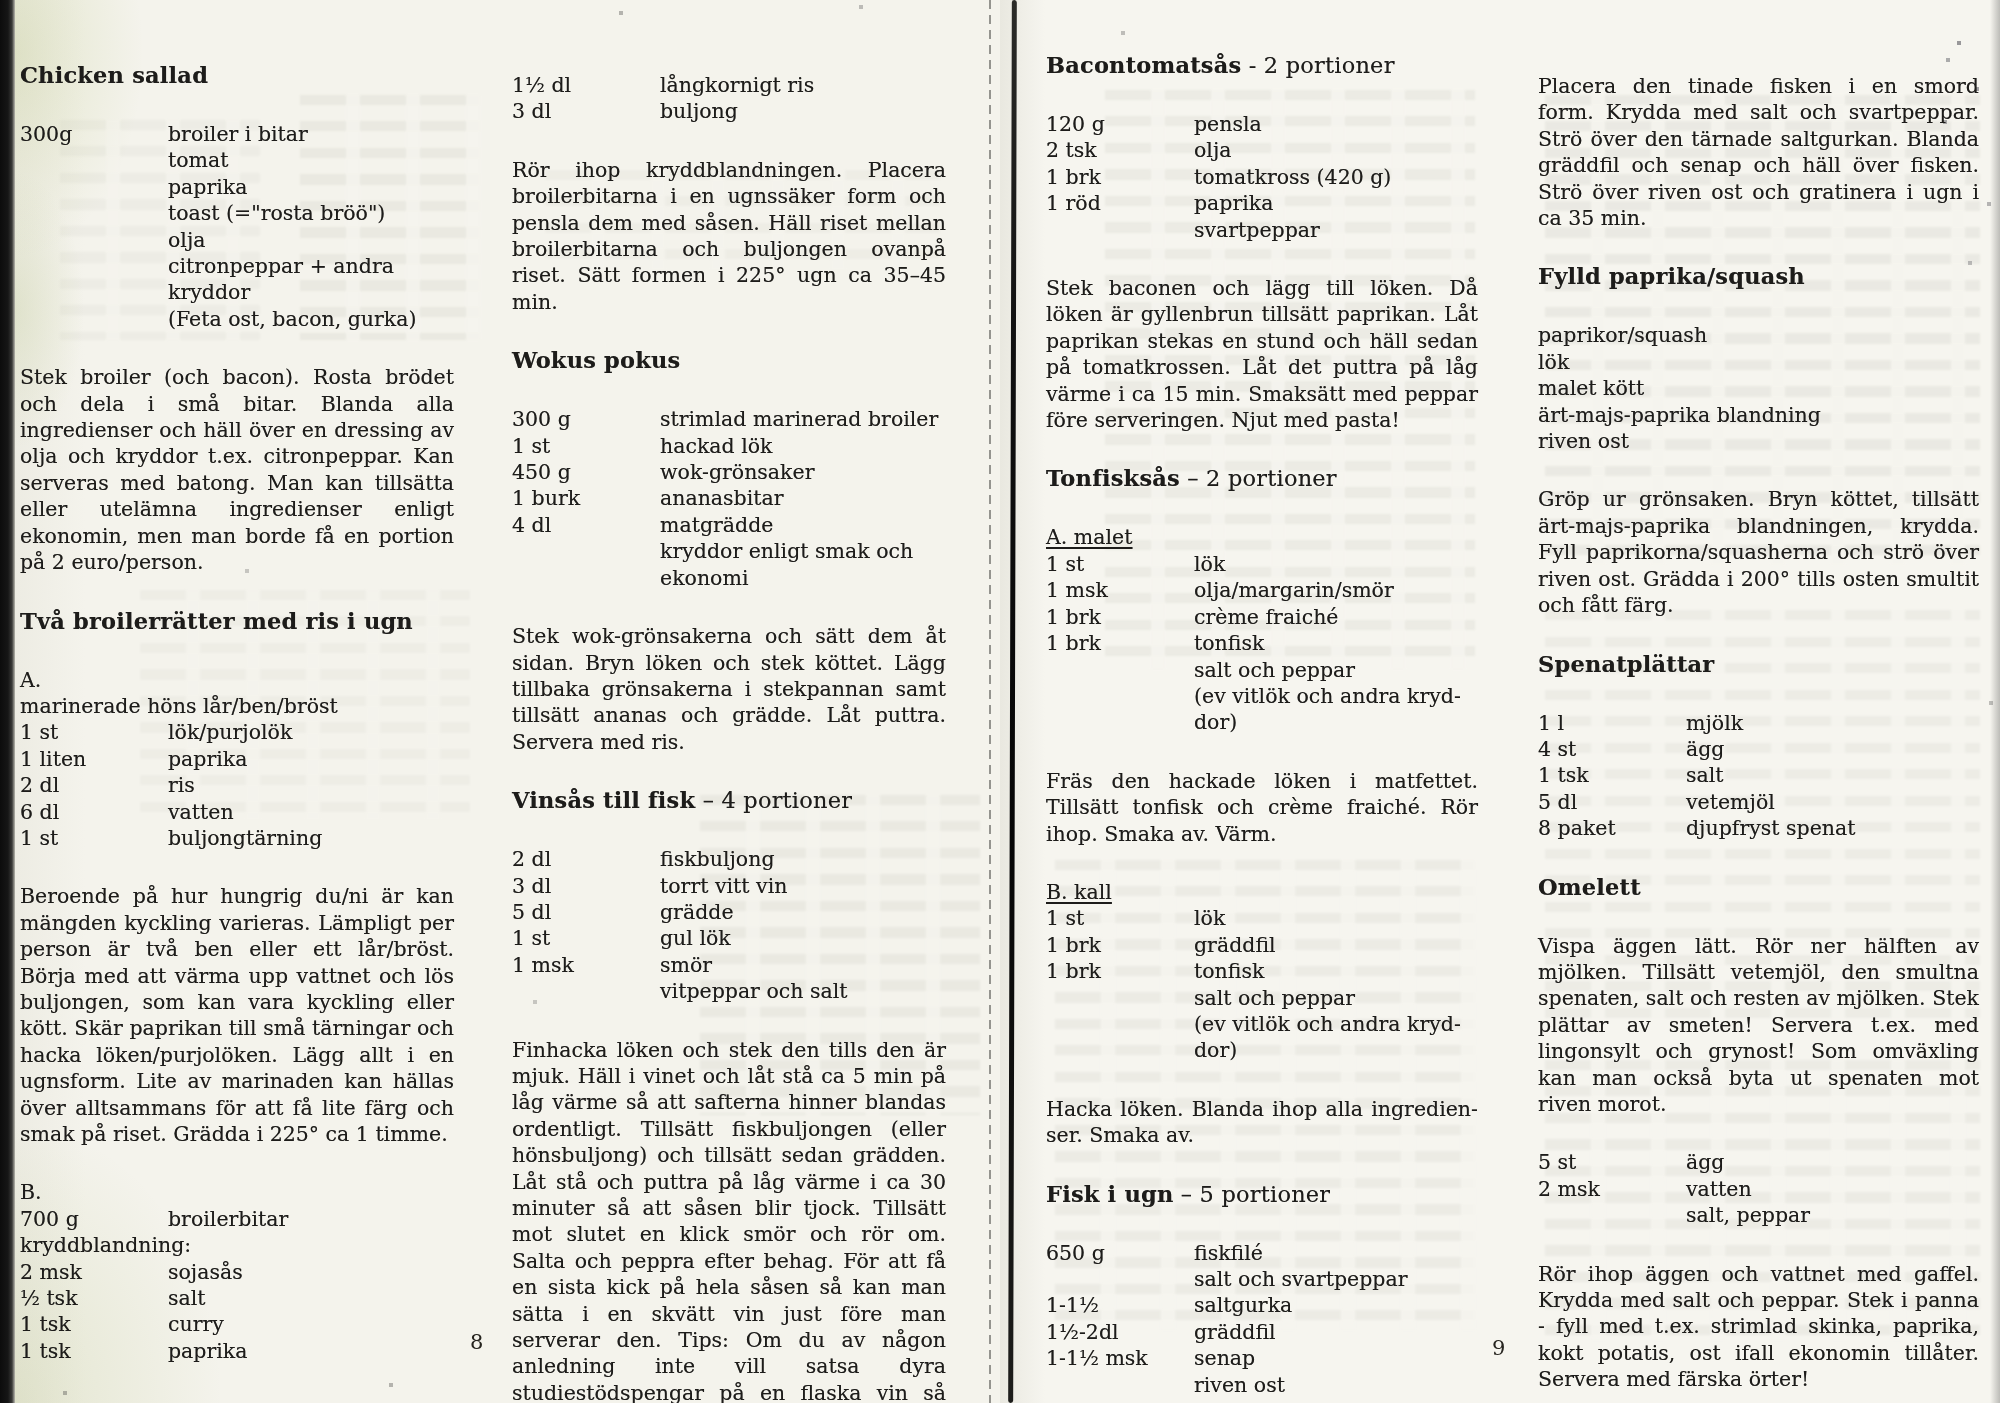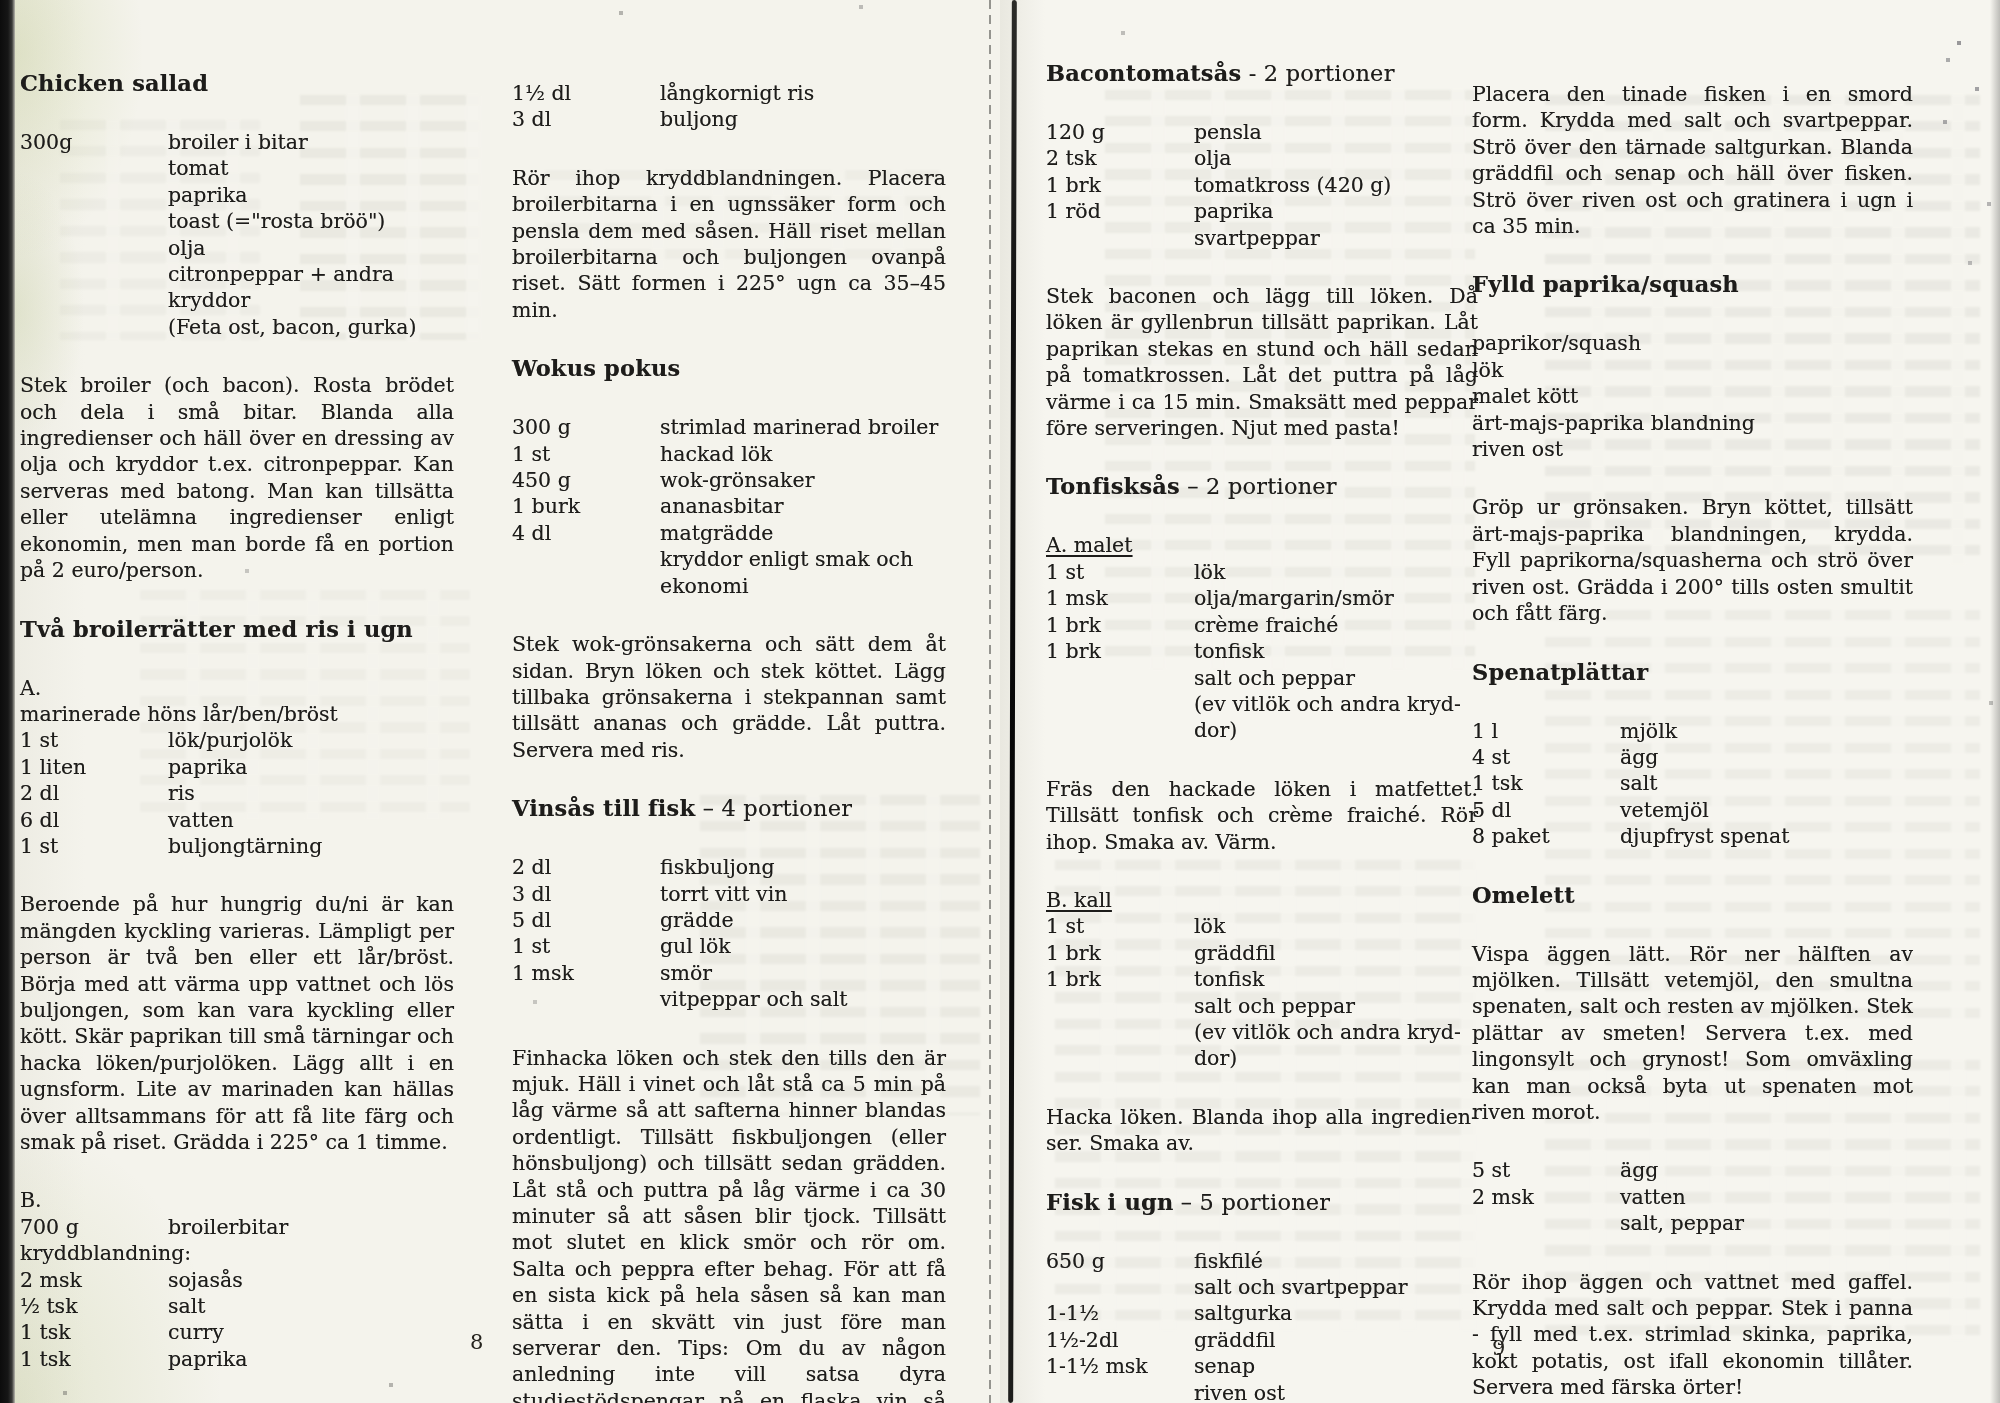--- a/index.html
+++ b/index.html
@@ -27,23 +27,23 @@
         background:radial-gradient(ellipse at 0% 100%,rgba(140,160,60,.16),rgba(0,0,0,0) 70%);}
   .ghost{position:absolute;z-index:1;pointer-events:none;filter:blur(1.3px);
         background:
           repeating-linear-gradient(90deg,rgba(246,245,239,0) 0 46px,rgba(246,245,239,.85) 46px 60px),
           repeating-linear-gradient(180deg,rgba(105,110,92,.14) 0 10px,rgba(0,0,0,0) 10px 26.5px);}
   .col{position:absolute;z-index:3;font-size:20.5px;line-height:26.4px;color:#1d1c1a;
         text-shadow:0 0 .4px rgba(20,20,20,.5);}
   .c0{left:20px;top:62px;width:434px;}
   .c1{left:512px;top:72px;width:434px;}
   .c2{left:1046px;top:52px;width:432px;}
-  .c3{left:1472px;top:73px;width:441px;}
+  .c3{left:1538px;top:73px;width:441px;}
   .blk{margin-top:32px;}
-  .col .blk:first-child{margin-top:8px;}
+  .col .blk:first-child{margin-top:0;}
   .blk.tight{margin-top:0;}
   .h{font-size:22.5px;line-height:27px;font-weight:bold;letter-spacing:.2px;}
   .h .hr{font-weight:normal;}
   .p{text-align:justify;}
   .irow{display:flex;}
   .qty{flex:0 0 148px;}
   .nm{flex:1;}
   .u{text-decoration:underline;text-underline-offset:3px;}
   .pagenum{position:absolute;z-index:3;font-size:21px;color:#26241f;}
   .pn8{left:470px;top:1330px;}

